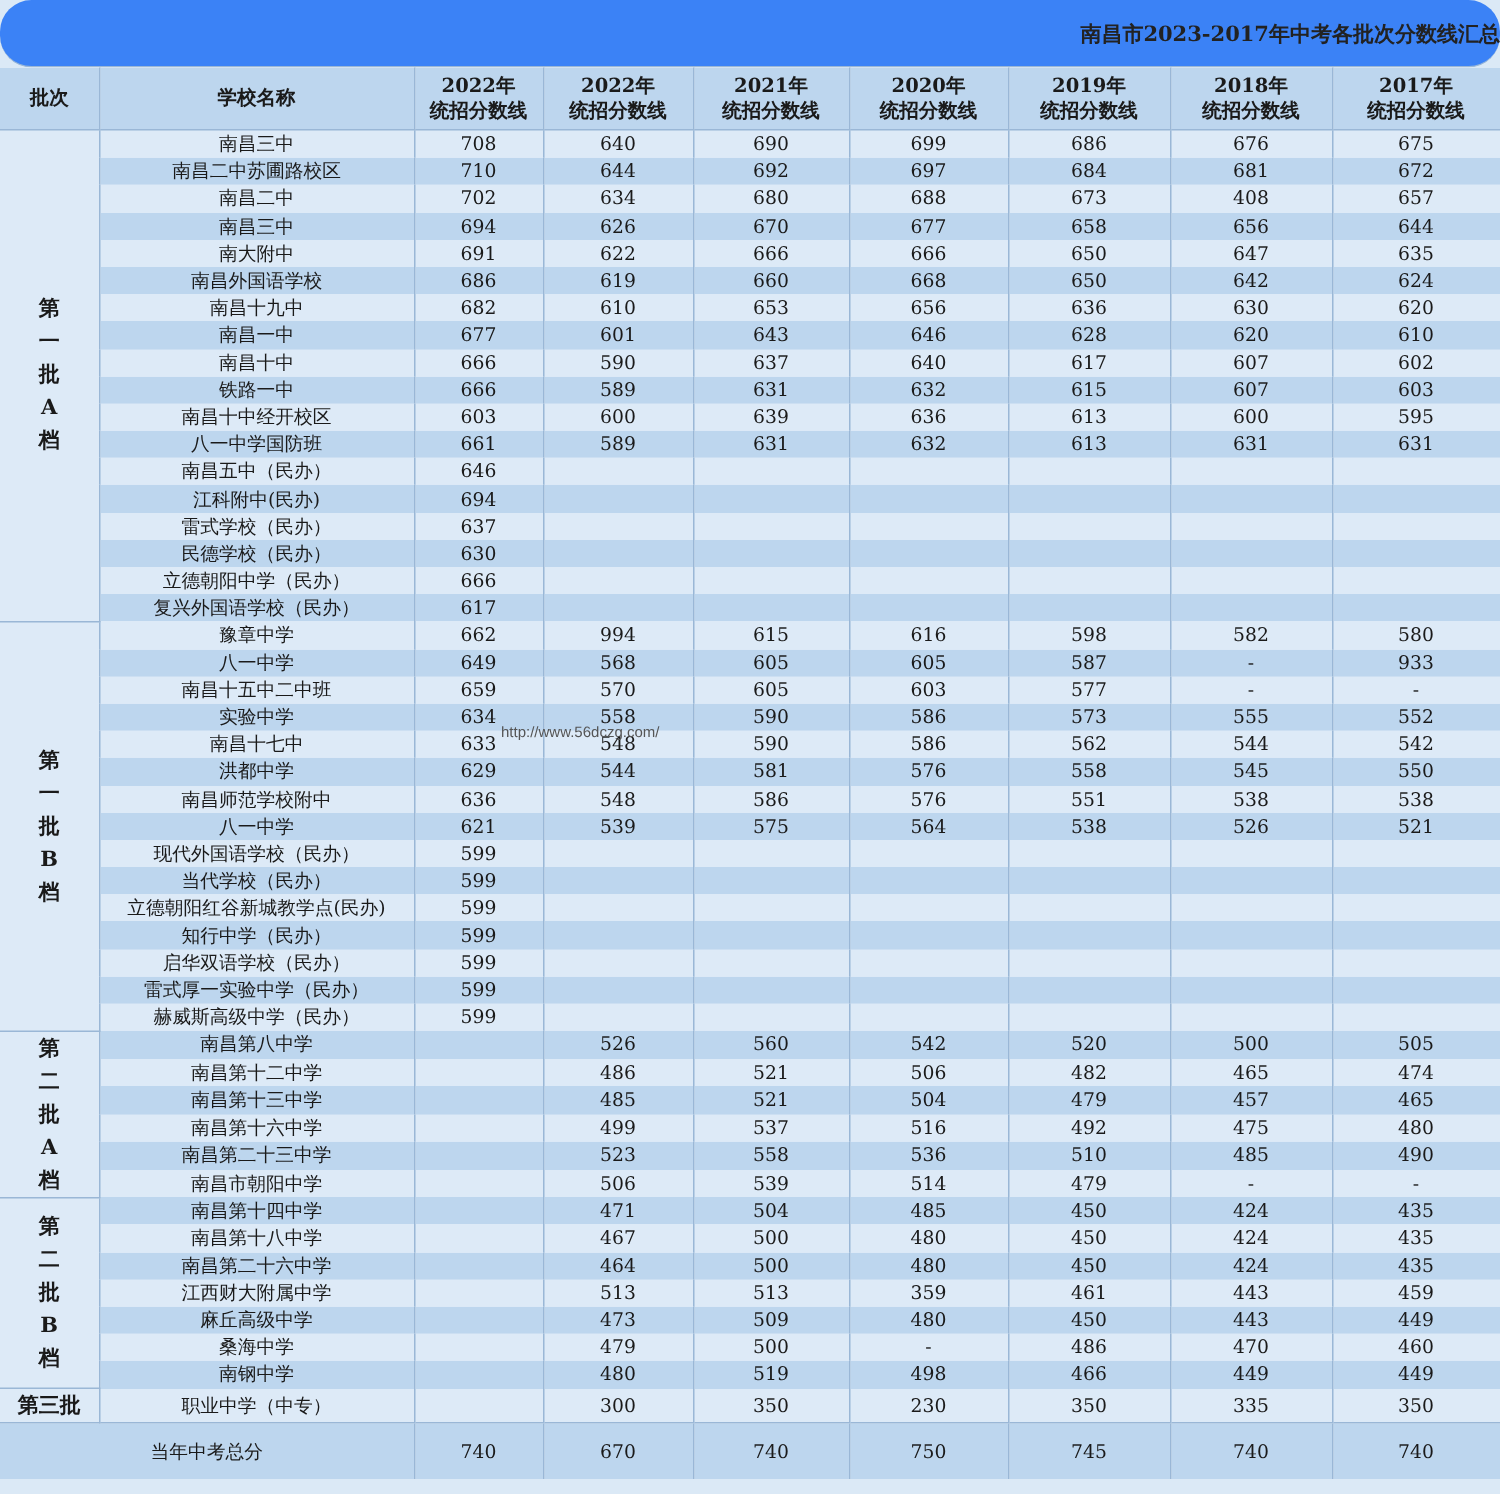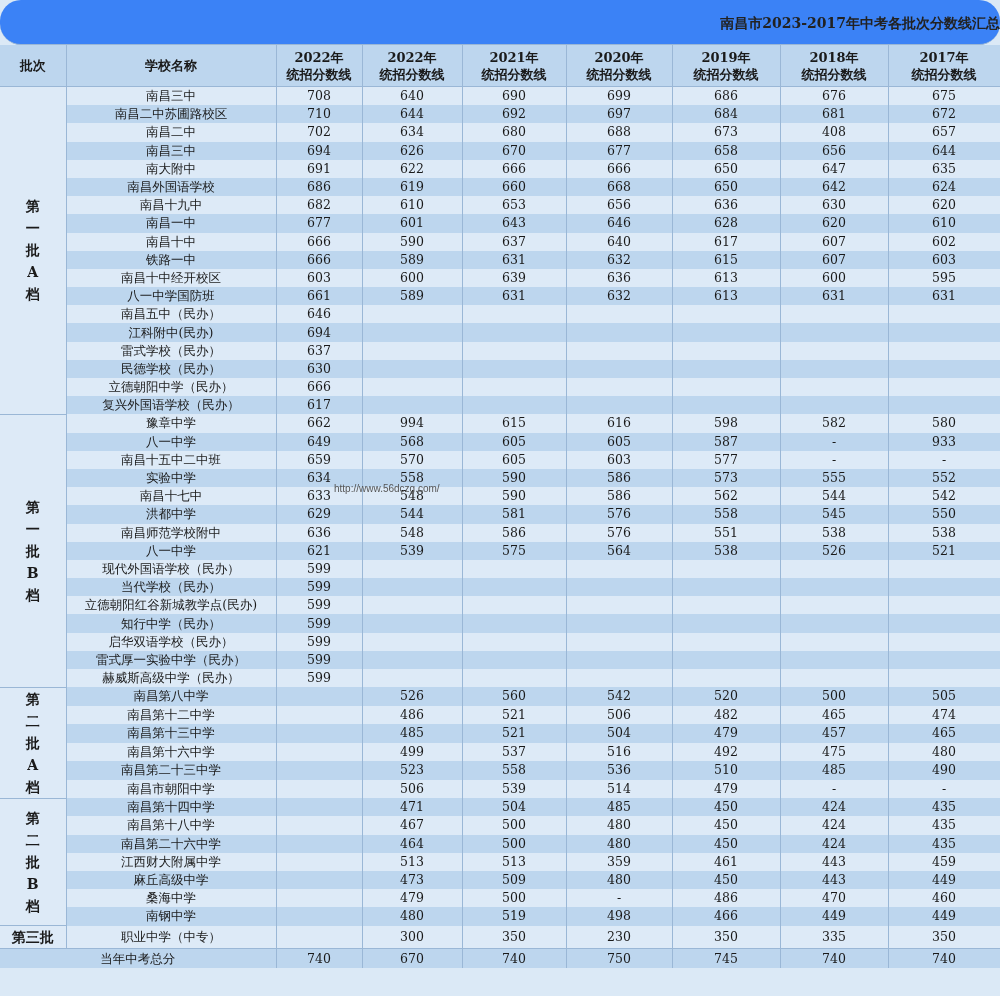--- a/index.html
+++ b/index.html
@@ -6,21 +6,21 @@
   body { width:1000px; height:996px; background:#dbe9f6; font-family:"DejaVu Serif","Liberation Serif",serif; color:#1a1a1a; overflow:hidden; }
   .title { height:44px; line-height:46px; text-align:right; font-size:14px; font-weight:bold; color:#222; background:#3b82f6; border-bottom:1px solid #9ab7d6;border-radius:21px; }
   table { border-collapse:collapse; width:1000px; table-layout:fixed; }
   td, th { border-right:1px solid #9ab7d6; padding:0; text-align:center; font-size:12.5px; overflow:hidden; white-space:nowrap; }
   th { background:#bdd6ee; height:41px; font-weight:bold; font-size:13px; line-height:17px; border-bottom:1px solid #9ab7d6; }
   tbody td { height:18.2px; line-height:18px; }
   tr.alt td.c { background:#bdd6ee; }
   tr.norm td.c { background:#ddeaf7; }
   td.batch { background:#ddeaf7; font-weight:bold; font-size:14px; line-height:22px; vertical-align:middle; border-bottom:1px solid #9ab7d6; }
   td.batch span { display:block; }
-  tr.total td { background:#bdd6ee; height:19px; border-top:1px solid #9ab7d6; }
+  tr.total td { background:#bdd6ee; height:37px; border-top:1px solid #9ab7d6; }
   .wm { position:absolute; left:334px; top:483px; font-family:Liberation Sans, sans-serif; font-size:10px; color:#555; }
   .wrap { position:relative; }
 </style>
 </head>
 <body>
 
 <div class="wrap">
   <div class="title">南昌市2023-2017年中考各批次分数线汇总</div>
   <table>
     <colgroup>

